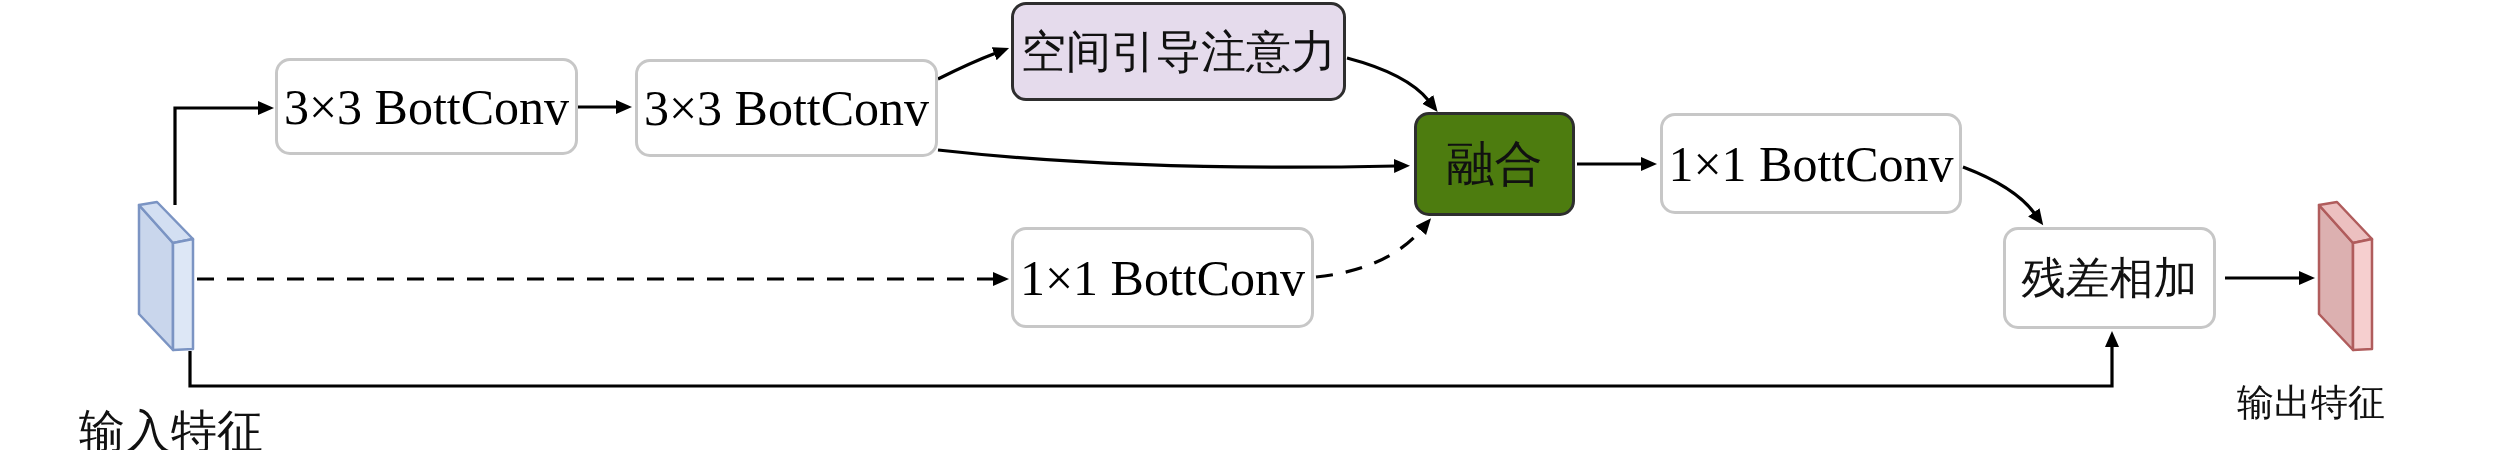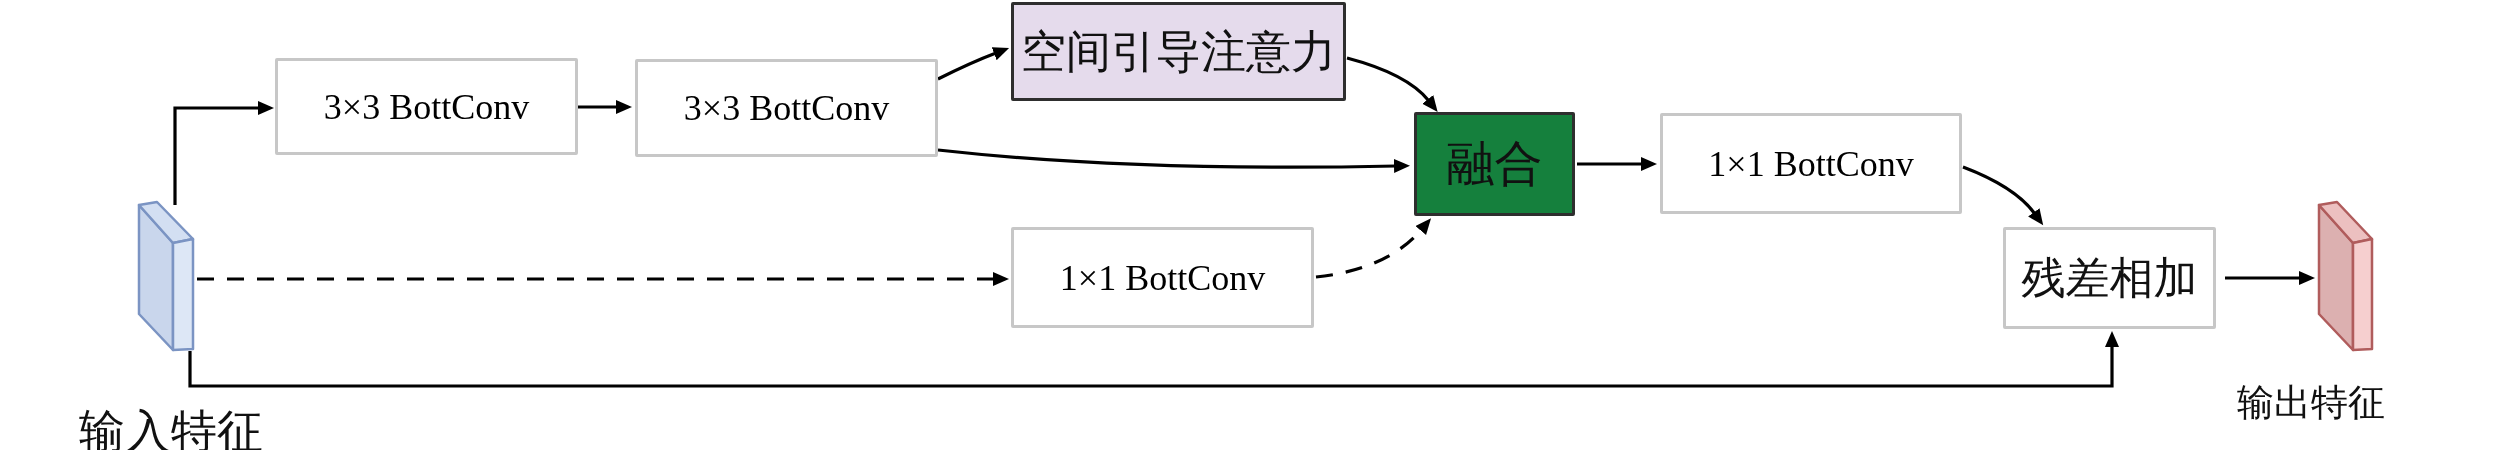--- a/index.html
+++ b/index.html
@@ -10,29 +10,29 @@
     font-family:"Liberation Serif","DejaVu Serif",serif;
     overflow:hidden;
   }
   #wires{position:absolute;left:0;top:0;width:2520px;height:450px;}
   .node{
     position:absolute;
     display:flex;align-items:center;justify-content:center;
     box-sizing:border-box;
     background:#ffffff;
     border:3px solid #c7c7c7;
-    border-radius:2px;
+    border-radius:15px;
     color:#000000;
     white-space:nowrap;
     text-align:right;
   }
-  .node.conv{font-size:36px;letter-spacing:0px;}
+  .node.conv{font-size:50px;letter-spacing:0px;}
   .node.emph{border:3.5px solid #2e2e2e;color:#111111;}
   .node.attention{background:#e5dbec;font-size:45px;}
-  .node.fusion{background:#15803d;font-size:48px;}
+  .node.fusion{background:#4d7c0f;font-size:48px;}
   .node.residual{font-size:44px;color:#111111;}
   .caption{
     position:absolute;
     font-size:46px;color:#111111;white-space:nowrap;
   }
 </style>
 </head>
 <body>
 
 <div id="canvas">

